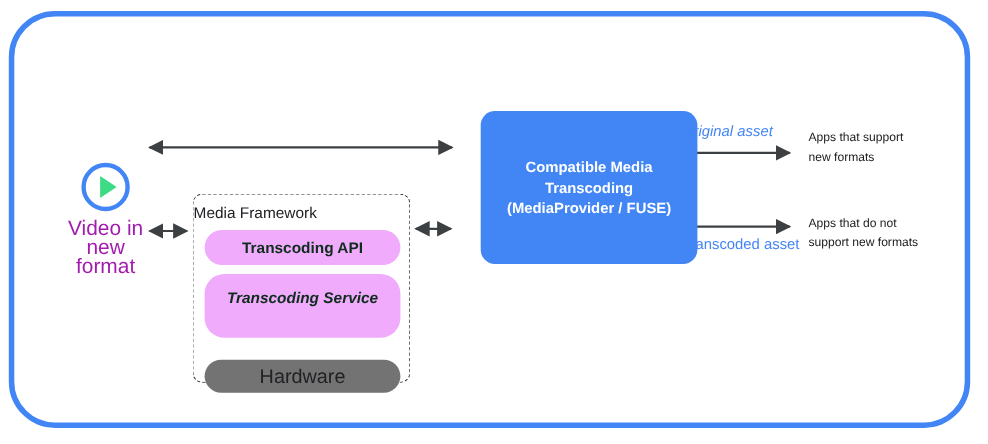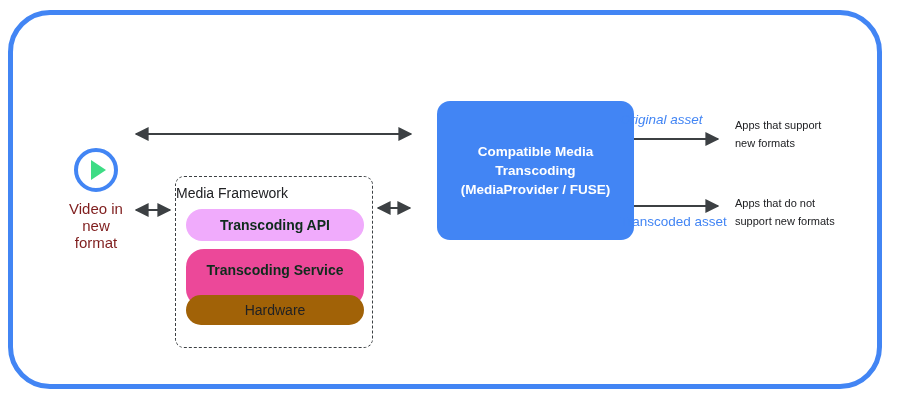--- a/index.html
+++ b/index.html
@@ -36,23 +36,23 @@
     text-align: center;
   }
   #play-icon {
     width: 48px;
     height: 48px;
     margin: 0 auto;
     display: block;
   }
   #video-caption {
     margin-top: 6px;
-    font-size: 15px;
+    font-size: 19px;
     line-height: 17px;
-    color: #7f1d1d;
+    color: #a21caf;
     white-space: pre-line;
   }
 
   
   #media-framework {
     position: absolute;
     left: 175px;
     top: 176px;
     width: 198px;
     height: 172px;
@@ -84,33 +84,34 @@
     top: 32px;
     height: 32px;
     background: #f0abfc;
     color: #0f2c1c;
     font-size: 14px;
     font-weight: bold;
   }
   #transcoding-service {
     top: 72px;
     height: 58px;
-    background: #ec4899;
+    background: #f0abfc;
     color: #0f2c1c;
     font-size: 14px;
     font-weight: bold;
     align-items: flex-start;
     padding-top: 13px;
+    font-style: italic;
   }
   #hardware {
-    top: 118px;
+    top: 150px;
     height: 30px;
-    background: #a16207;
+    background: #737373;
     color: #202124;
-    font-size: 14px;
+    font-size: 18px;
     font-weight: normal;
   }
   #oem-plugin {
     position: absolute;
     left: 88px;
     top: 110px;
     width: 98px;
     height: 22px;
     background: #0f3048;
     color: #ffffff;

